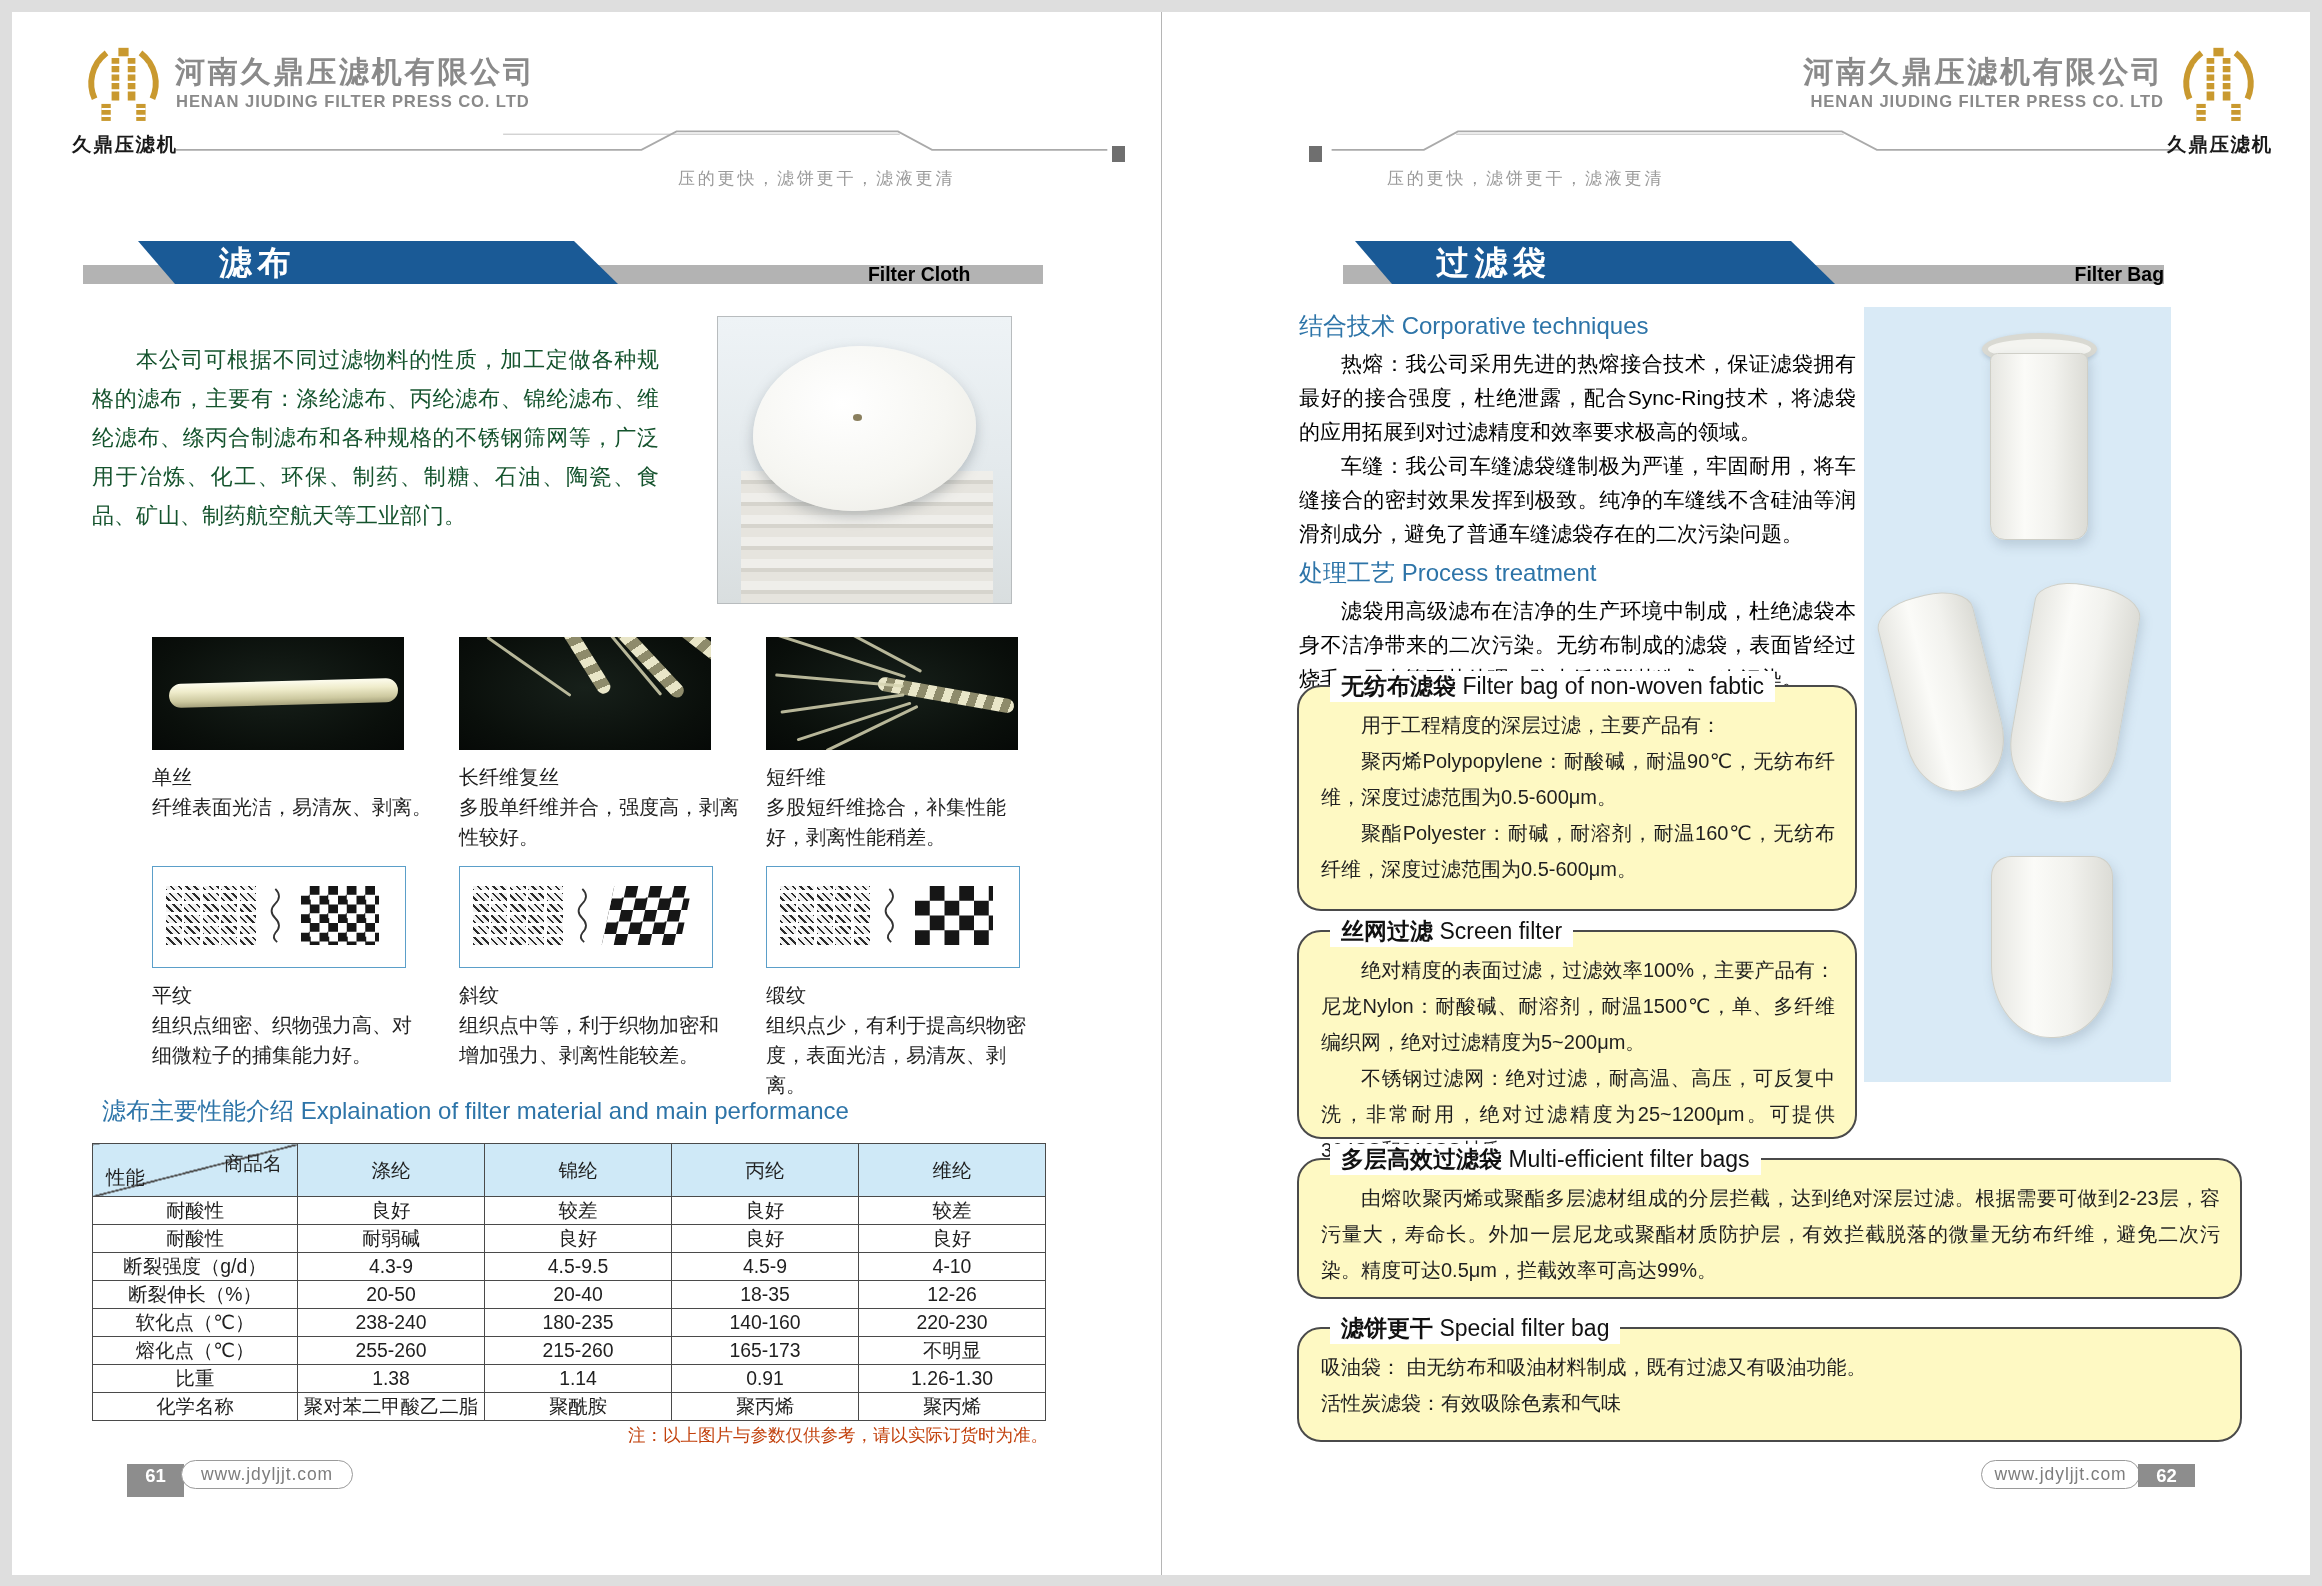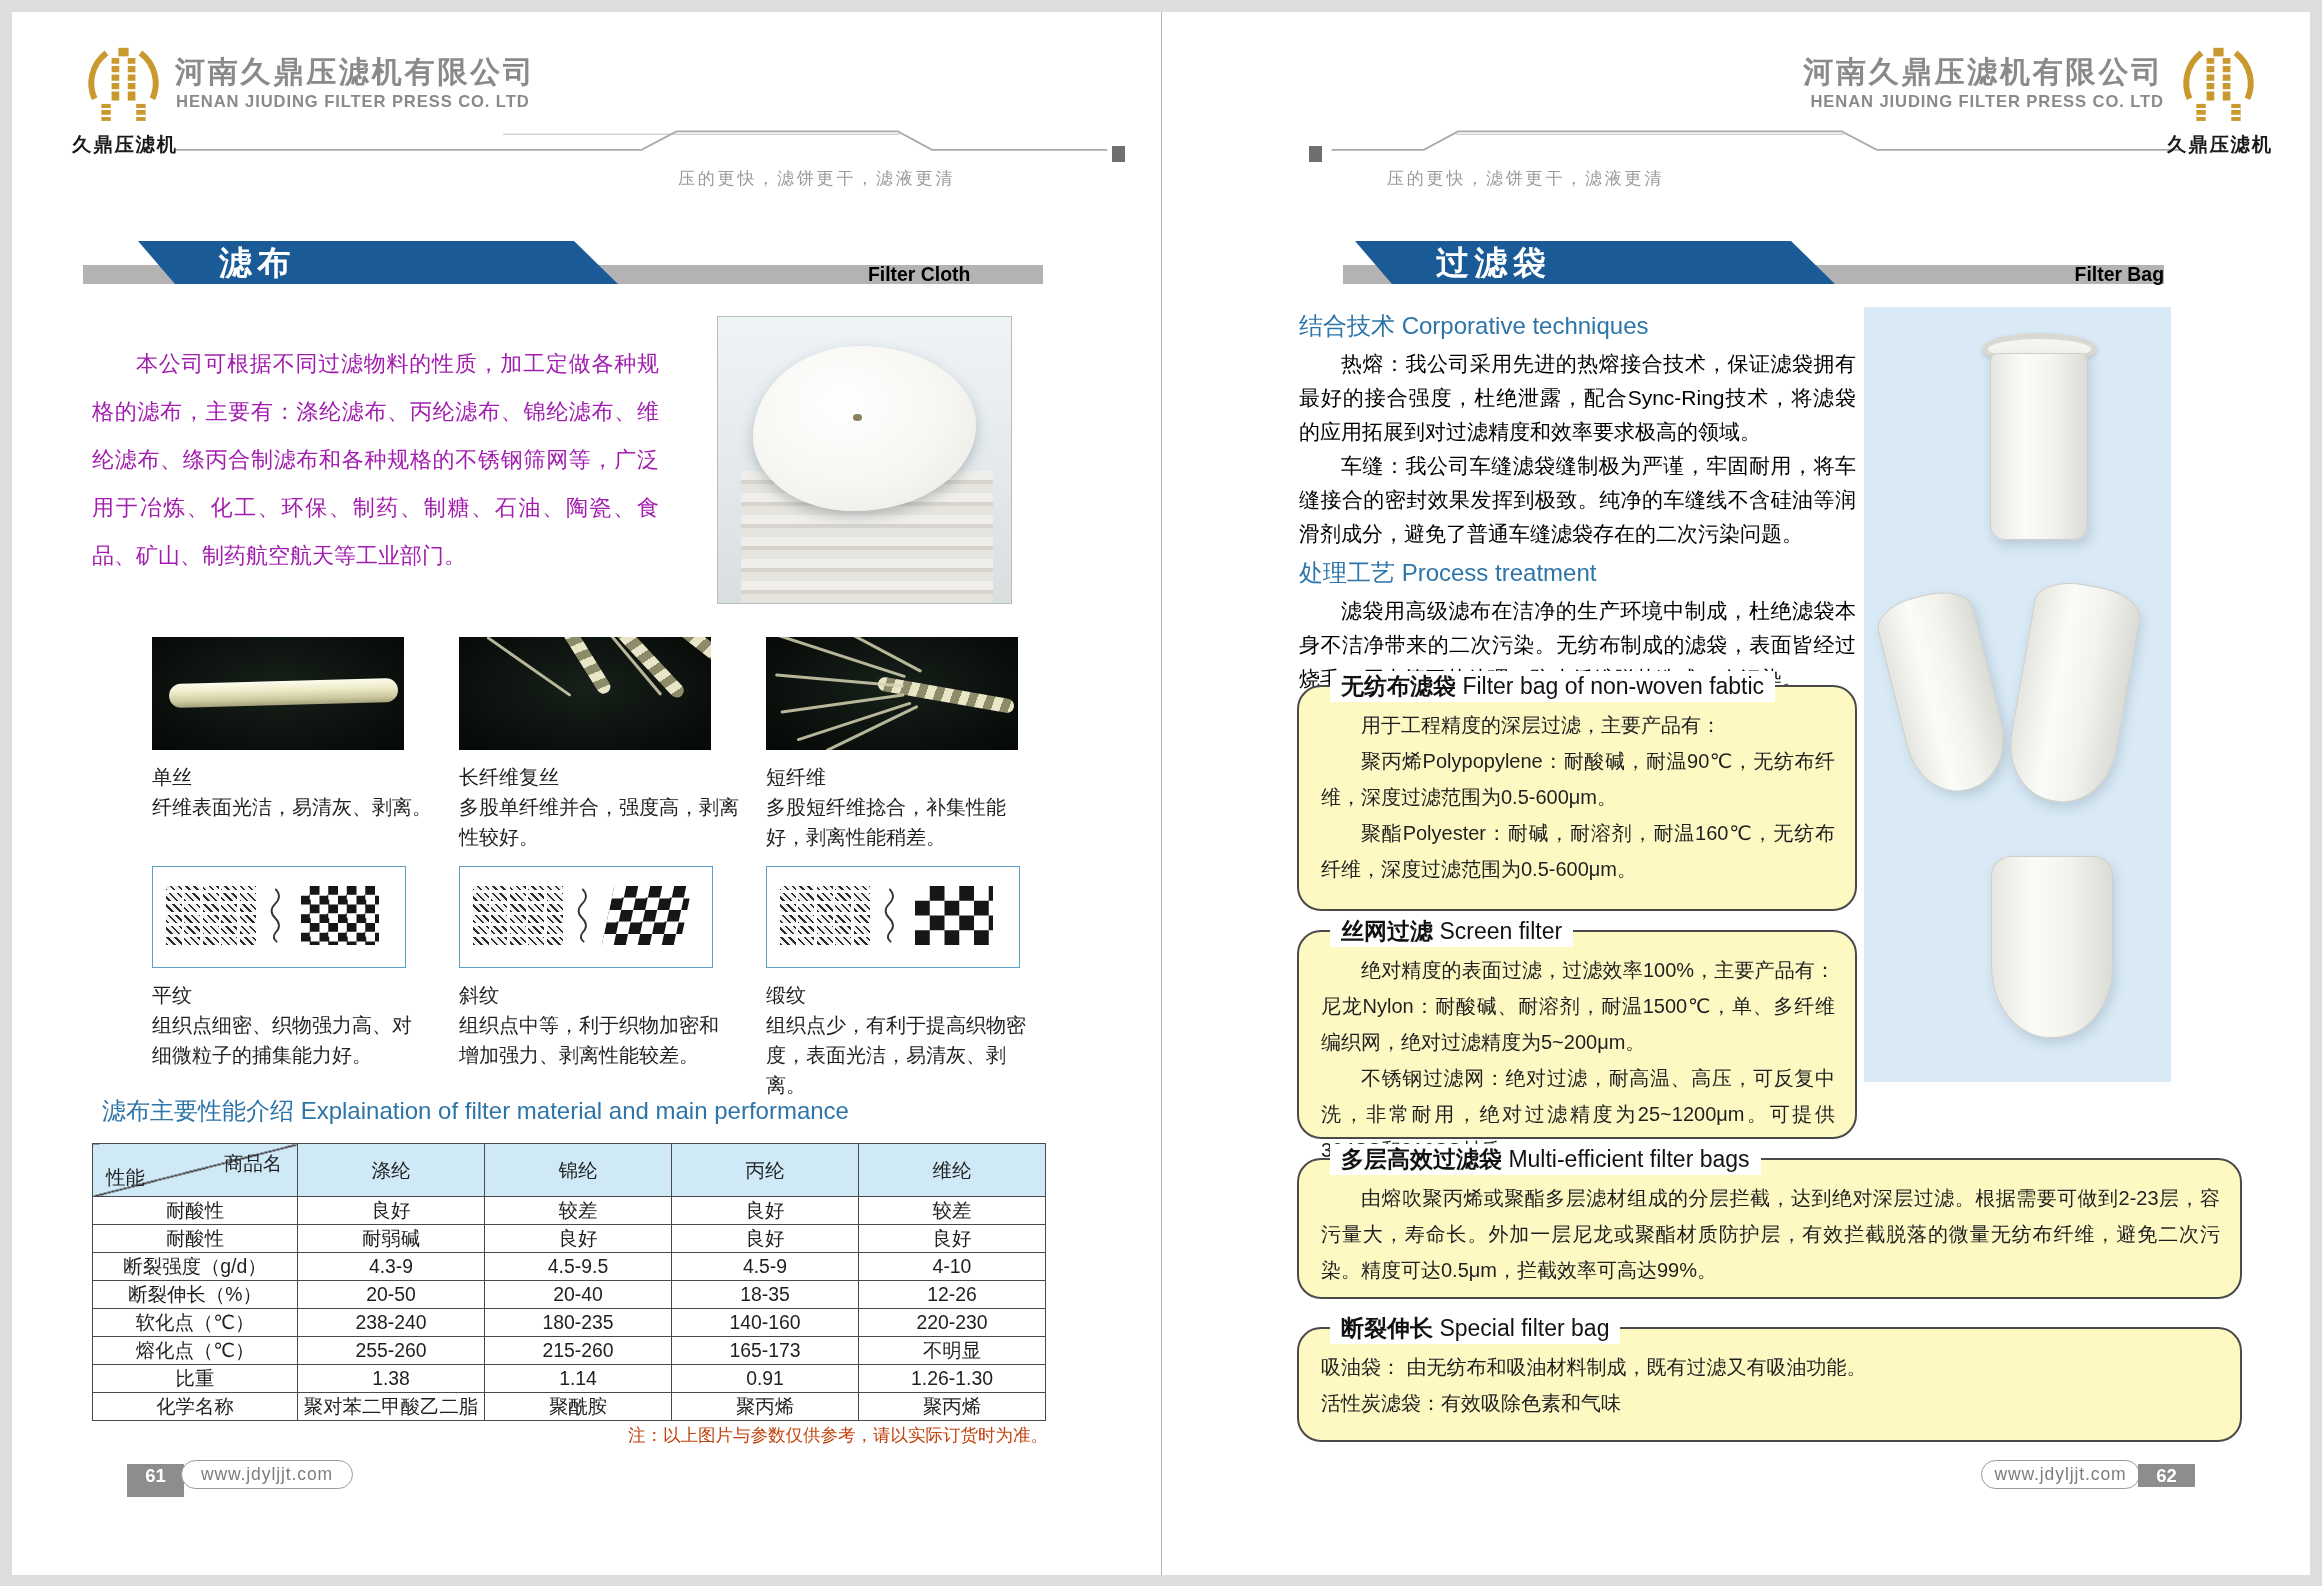--- a/index.html
+++ b/index.html
@@ -22,21 +22,21 @@
   
   .bar-gray{background:#b3b3b3;height:19.4px;}
   .banner-blue{
     background:#1a5a96;height:43px;color:#fff;font-size:33px;font-weight:bold;
     letter-spacing:5.5px;line-height:43px;
     clip-path:polygon(0 0, calc(100% - 44px) 0, 100% 100%, 37px 100%);
   }
   .banner-en{font-size:19.4px;font-weight:bold;color:#000000;line-height:19.4px;}
 
   
-  .body-text{font-size:22px;line-height:48px;text-align:justify;color:#a21caf;}
+  .body-text{font-size:22px;line-height:39px;text-align:justify;color:#14532d;}
   .body-text p{margin:0;text-indent:2em;}
   .rtext{font-size:21px;line-height:34px;text-align:justify;color:#000000;}
   .rtext p{margin:0;text-indent:2em;}
   .blue-head{font-size:24px;color:#2d74a8;white-space:nowrap;}
 
   
   .cloth-photo{border:0.9px solid #b8bcbe;background:linear-gradient(180deg,#eef3f6 0%,#e3e9ec 55%,#d9dedf 100%);overflow:hidden;}
   .cloth-stack{position:absolute;left:8%;right:6%;bottom:0;height:46%;
     background:repeating-linear-gradient(180deg,#efeeea 0 9.2px,#d6d4cd 9.2px 13px,#e6e4de 13px 22px);}
   .cloth-blob{position:absolute;left:12%;top:10%;width:76%;height:58%;background:
@@ -394,21 +394,21 @@
     <div class="rbox-title">
       <b>多层高效过滤袋</b>&nbsp;<span>Multi-efficient filter bags</span>
     </div>
     <div class="rbox-body">
       <p>由熔吹聚丙烯或聚酯多层滤材组成的分层拦截，达到绝对深层过滤。根据需要可做到2-23层，容污量大，寿命长。外加一层尼龙或聚酯材质防护层，有效拦截脱落的微量无纺布纤维，避免二次污染。精度可达0.5μm，拦截效率可高达99%。</p>
     </div>
   </div>
 
   <div class="rbox" style="left:136px;top:1327px;width:941px;height:111px;">
     <div class="rbox-title">
-      <b>断裂伸长</b>&nbsp;<span>Special filter bag</span>
+      <b>滤饼更干</b>&nbsp;<span>Special filter bag</span>
     </div>
     <div class="rbox-body noindent">
       <p>吸油袋： 由无纺布和吸油材料制成，既有过滤又有吸油功能。</p>
       <p>活性炭滤袋：有效吸除色素和气味</p>
     </div>
   </div>
 
   <div class="foot-pill" style="left:820px;top:1460px;width:157px;height:27px;">www.jdyljjt.com</div>
   <div class="foot-bar" style="left:977px;top:1464px;width:57px;height:23px;">62</div>
 </div>

